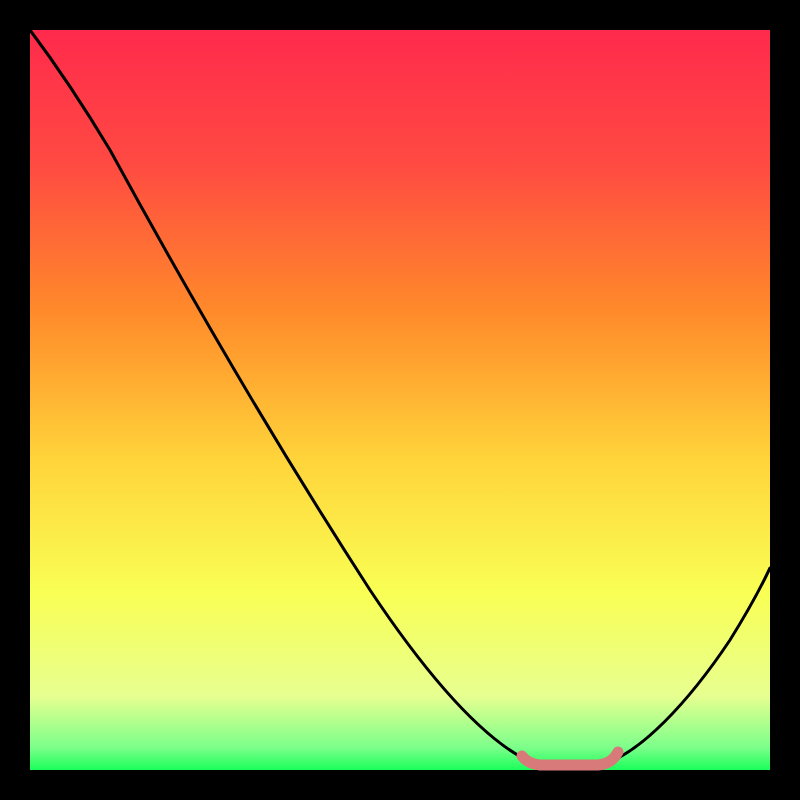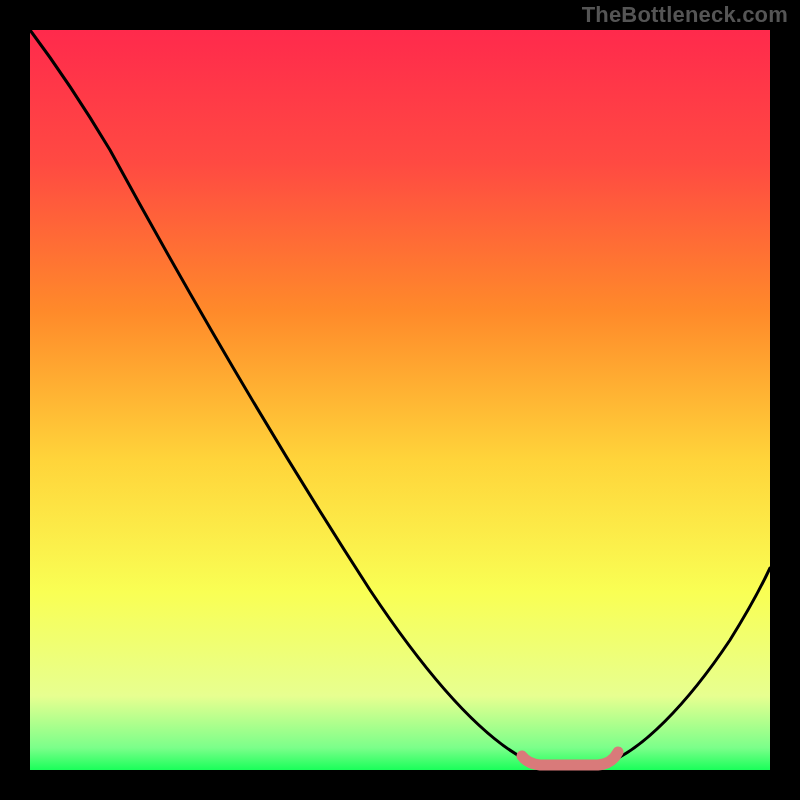--- a/index.html
+++ b/index.html
@@ -31,21 +31,20 @@
     position: absolute;
     left: 0;
     top: 0;
   }
 </style>
 </head>
 <body>
 
 <div class="wrap">
 
-  <div class="watermark">TheBottleneck.com</div>
 
   <svg viewBox="0 0 800 800" width="800" height="800">
     <defs>
       <linearGradient id="bg" x1="0" y1="0" x2="0" y2="1">
         <stop offset="0%" stop-color="#ff2a4c"></stop>
         <stop offset="18%" stop-color="#ff4a42"></stop>
         <stop offset="38%" stop-color="#ff8a2a"></stop>
         <stop offset="58%" stop-color="#ffd43a"></stop>
         <stop offset="76%" stop-color="#f9ff54"></stop>
         <stop offset="90%" stop-color="#e7ff90"></stop>

